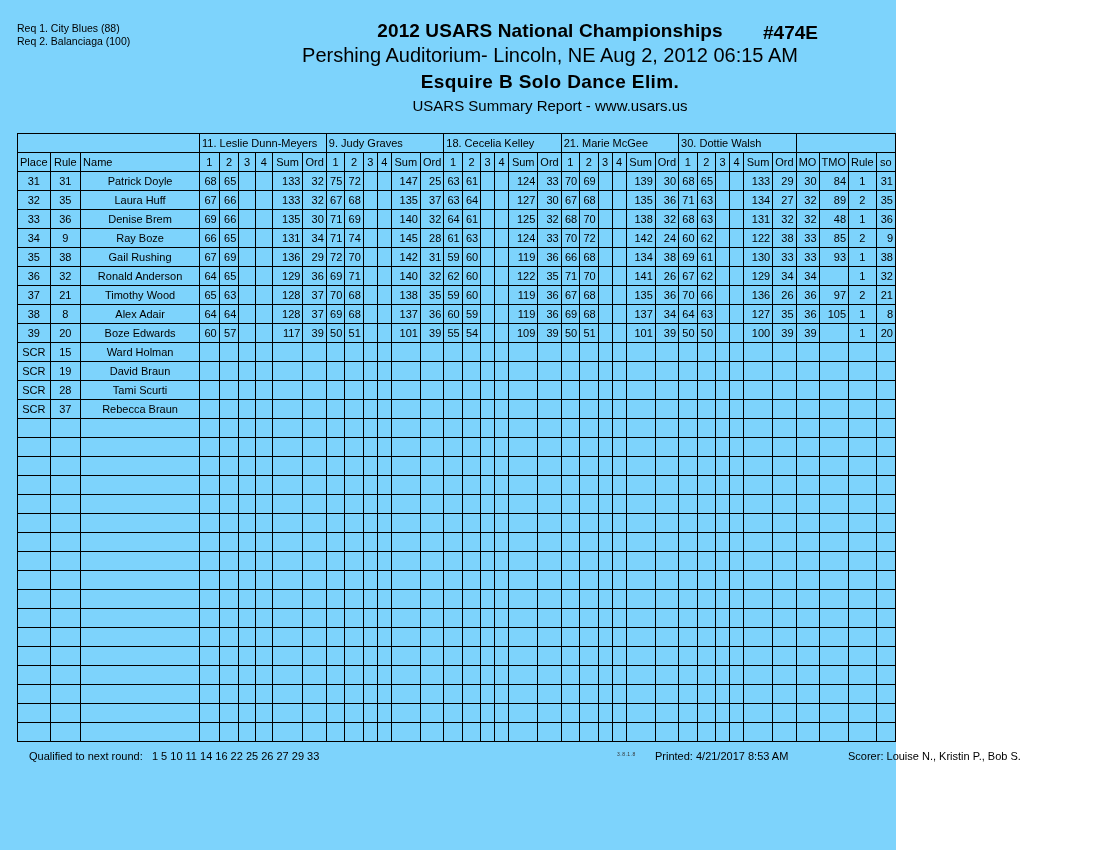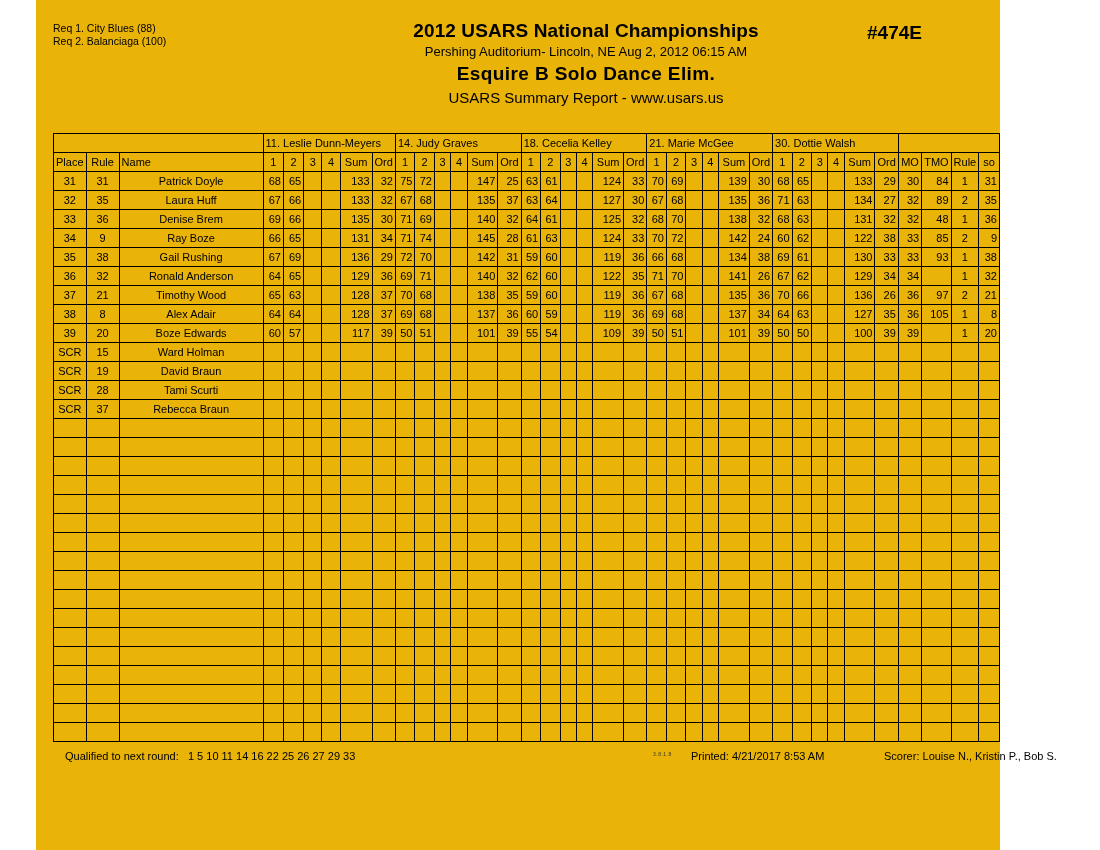--- a/index.html
+++ b/index.html
@@ -6,36 +6,35 @@
   html, body {
     margin: 0; padding: 0;
     width: 1100px; height: 850px;
     background: #ffffff;
     font-family: "Liberation Sans", sans-serif;
     color: #000;
     overflow: hidden;
   }
   #page {
     position: relative;
-    width: 964px; height: 850px;
-    background: #eab308;
-    margin-left: 36px;
+    width: 896px; height: 850px;
+    background: #7dd3fc;
   }
 
   
   .req-block {
     position: absolute; left: 17px; top: 22px;
     font-size: 10.5px; line-height: 13px; white-space: nowrap;
   }
   .title-block {
     position: absolute; left: 0; top: 20px; width: 1100px;
     text-align: center;
   }
   .t-main   { font-size: 19px; font-weight: bold; letter-spacing: .1px; }
-  .t-venue  { font-size: 13px; font-weight: normal; margin-top: 2px; }
+  .t-venue  { font-size: 20px; font-weight: normal; margin-top: 2px; }
   .t-event  { font-size: 19px; font-weight: bold; margin-top: 4px; letter-spacing: .4px; }
   .t-report { font-size: 15px; margin-top: 4px; }
   .event-num {
     position: absolute; right: 78px; top: 22px;
     font-size: 19px; font-weight: bold;
   }
 
   
   .sheet {
     position: absolute; left: 17px; top: 133px;
@@ -145,21 +144,21 @@
         <col style="width: 22px;">
         <col style="width: 24px;">
         <col style="width: 27px;">
         <col style="width: 24px;">
         <col style="width: 24px;">
       </colgroup>
     <thead id="sheet-head">
         <tr>
           <td colspan="3" class="nohdr"></td>
           <td colspan="6" class="jname">11.   Leslie Dunn-Meyers</td>
-          <td colspan="6" class="jname">14.   Judy Graves</td>
+          <td colspan="6" class="jname">9.   Judy Graves</td>
           <td colspan="6" class="jname">18.   Cecelia Kelley</td>
           <td colspan="6" class="jname">21.   Marie McGee</td>
           <td colspan="6" class="jname">30.   Dottie Walsh</td>
           <td colspan="4" class="nohdr"></td>
         </tr>
         <tr>
           <td class="hdr-c">Place</td>
           <td class="hdr-c">Rule</td>
           <td class="hdr">Name</td>
           <td class="hdr-c grp">1</td>

